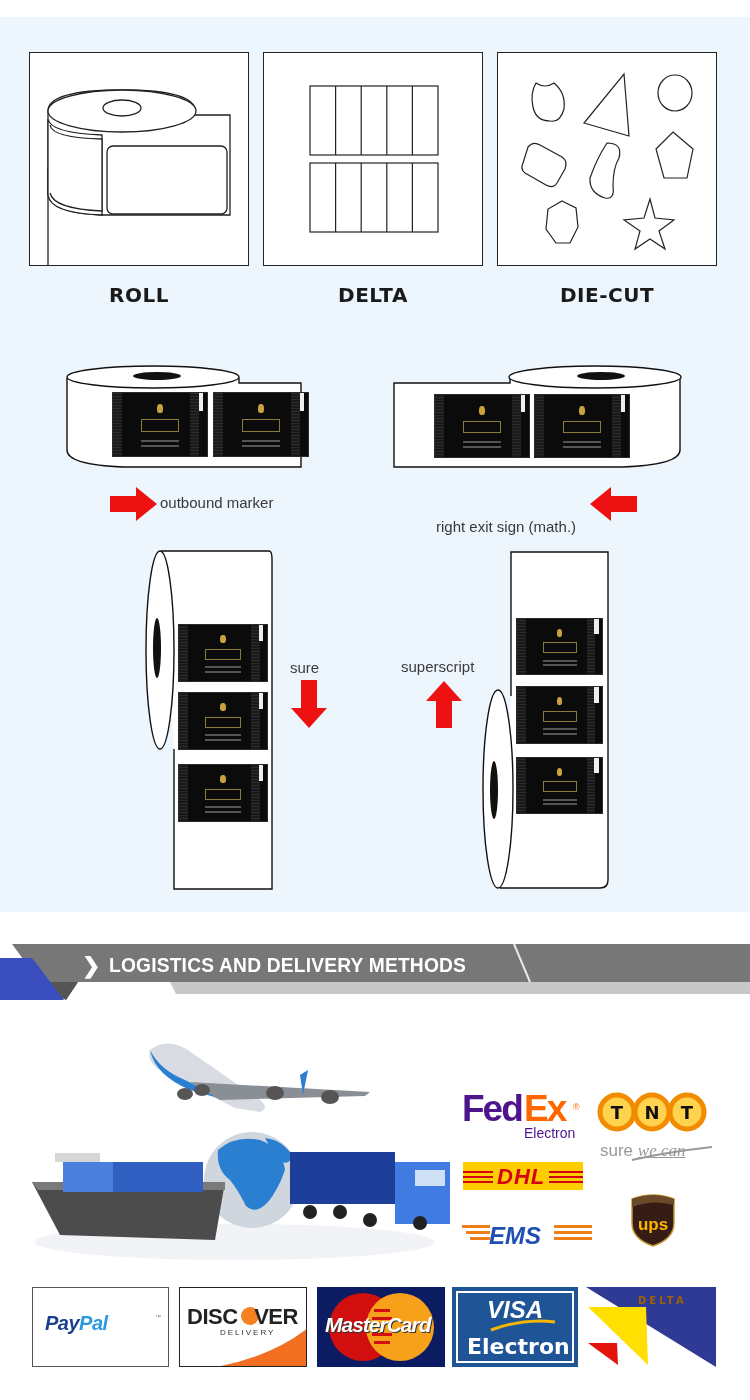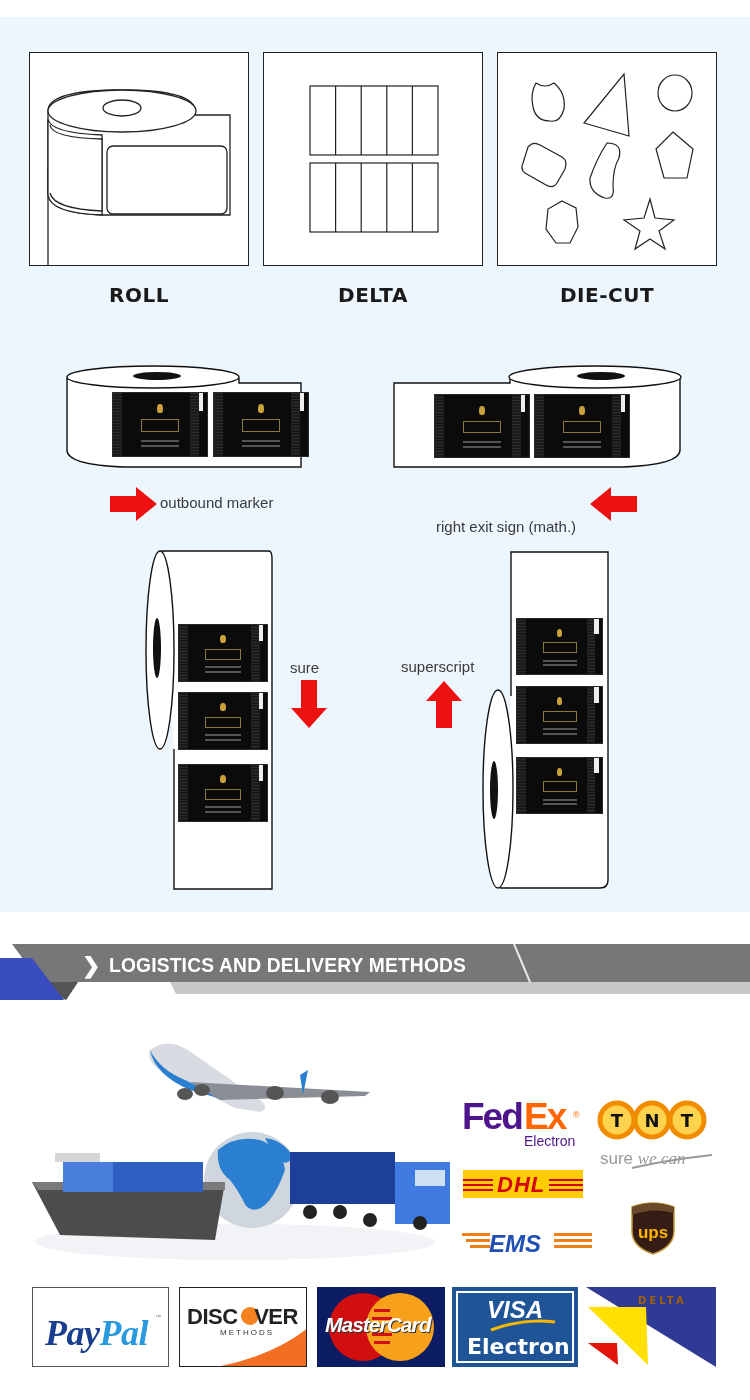--- a/index.html
+++ b/index.html
@@ -22,21 +22,21 @@
   .lbl .tab { position: absolute; right: 4%; top: 0; width: 5%; height: 28%; background: #eee; }
   .lbl .txt { position: absolute; left: 30%; width: 40%; height: 2px; background: #555; }
   .lbl .side { position: absolute; top: 0; bottom: 0; width: 10%; background: repeating-linear-gradient(0deg,#1a1a1a 0 2px,#2b2b2b 2px 3px); }
 
   .banner { position: absolute; left: 0; top: 942px; width: 750px; height: 60px; }
   .banner-title { position: absolute; left: 109px; top: 954px; font-family: "Liberation Sans", sans-serif; font-weight: bold; font-size: 20px; color: #fff; letter-spacing: 0.2px; transform: scaleX(0.96); transform-origin: left; }
   .chev { position: absolute; left: 82px; top: 953px; font-weight: bold; font-size: 22px; color: #fff; }
 
   .logistics-art { position: absolute; left: 20px; top: 1030px; width: 430px; height: 240px; }
 
-  .carrier { position: absolute; margin-top: 8px; }
+  .carrier { position: absolute; }
   .pay { position: absolute; top: 1287px; height: 80px; }
 </style>
 </head>
 <body>
 
 <div class="top-panel"></div>
 
 <div class="type-box" style="left:29px;">
   <svg width="218" height="212" viewBox="0 0 218 212">
     <g fill="#fff" stroke="#222" stroke-width="1.3">
@@ -292,21 +292,21 @@
         <circle cx="55" cy="20" r="17"></circle>
         <circle cx="90" cy="20" r="17"></circle>
     </g>
     <g fill="#111" font-family="DejaVu Sans, sans-serif" font-weight="bold" font-size="18" text-anchor="middle">
       <text x="20" y="27">T</text>
         <text x="55" y="27">N</text>
         <text x="90" y="27">T</text>
     </g>
     <path d="M35 68 Q70 60 115 55" stroke="#999" stroke-width="2" fill="none"></path>
   </svg>
-  <span style="position:absolute; left:3px; top:49px; font-size:17px; color:#999;">sure <i style="font-family:'Liberation Serif',serif;">we can</i></span>
+  <span style="position:absolute; left:3px; top:49px; font-size:17px; color:#999;">sure <i style="font-family:'Liberation Serif',serif;text-decoration:underline;">we can</i></span>
 </div>
 
 <div class="carrier" style="left:463px; top:1162px; width:120px; height:28px; background:#ffcc00;">
   <div style="position:absolute; left:0; top:9px; width:120px; height:2px; background:#d40511;"></div>
   <div style="position:absolute; left:0; top:14px; width:120px; height:2px; background:#d40511;"></div>
   <div style="position:absolute; left:0; top:19px; width:120px; height:2px; background:#d40511;"></div>
   <span style="position:absolute; left:30px; top:2px; padding:0 4px; background:#ffcc00; font-family:'Liberation Sans',sans-serif; font-weight:bold; font-style:italic; font-size:22px; color:#d40511; letter-spacing:1px;">DHL</span>
 </div>
 
 <div class="carrier" style="left:630px; top:1193px; width:46px; height:54px;">
@@ -321,31 +321,31 @@
   <div style="position:absolute; left:0; top:3px; width:28px; height:3px; background:#f07f1a;"></div>
   <div style="position:absolute; left:4px; top:9px; width:24px; height:3px; background:#f07f1a;"></div>
   <div style="position:absolute; left:8px; top:15px; width:20px; height:3px; background:#f07f1a;"></div>
   <span style="position:absolute; left:27px; top:0; font-family:'Liberation Sans',sans-serif; font-weight:bold; font-style:italic; font-size:24px; color:#1f4fb4;">EMS</span>
   <div style="position:absolute; left:92px; top:3px; width:38px; height:3px; background:#f07f1a;"></div>
   <div style="position:absolute; left:92px; top:9px; width:38px; height:3px; background:#f07f1a;"></div>
   <div style="position:absolute; left:92px; top:15px; width:38px; height:3px; background:#f07f1a;"></div>
 </div>
 
 <div class="pay" style="left:32px; width:137px; background:#fff; border:1px solid #555;">
-  <span style="position:absolute; left:12px; top:24px; font-family:Liberation Serif, serif; font-weight:bold; font-style:italic; font-size:36px; letter-spacing:-0.5px;"><span style="color:#1a3f8f;">Pay</span><span style="color:#2a9ae0;">Pal</span></span>
+  <span style="position:absolute; left:12px; top:24px; font-family:Liberation Sans, sans-serif; font-weight:bold; font-style:italic; font-size:20px; letter-spacing:-0.5px;"><span style="color:#1a3f8f;">Pay</span><span style="color:#2a9ae0;">Pal</span></span>
   <span style="position:absolute; left:122px; top:26px; font-size:6px; color:#777;">™</span>
 </div>
 
 <div class="pay" style="left:179px; width:128px; background:#fff; border:1px solid #222; overflow:hidden;">
   <svg width="128" height="80" viewBox="0 0 128 80" style="position:absolute;left:0;top:0;">
     <path d="M30 80 Q90 70 128 40 L128 80 Z" fill="#f26f21"></path>
     <circle cx="70" cy="28" r="9" fill="#f58220"></circle>
   </svg>
   <span style="position:absolute; left:7px; top:16px; font-family:'Liberation Sans',sans-serif; font-weight:bold; font-size:22px; color:#222; letter-spacing:-0.5px;">DISC<span style="color:transparent;">O</span>VER</span>
-  <span style="position:absolute; left:40px; top:40px; font-size:8px; color:#333; letter-spacing:2px;">METHODS</span>
+  <span style="position:absolute; left:40px; top:40px; font-size:8px; color:#333; letter-spacing:2px;">DELIVERY</span>
 </div>
 
 <div class="pay" style="left:317px; width:128px; background:#0b1c63;">
   <svg width="128" height="80" viewBox="0 0 128 80" style="position:absolute;left:0;top:0;">
     <circle cx="46" cy="40" r="34" fill="#d10f0f"></circle>
     <circle cx="83" cy="40" r="34" fill="#f7a11a"></circle>
     <rect x="57" y="22" width="16" height="3" fill="#d10f0f"></rect>
       <rect x="55" y="30" width="20" height="3" fill="#d10f0f"></rect>
     <rect x="55" y="46" width="20" height="3" fill="#d10f0f"></rect>
       <rect x="57" y="54" width="16" height="3" fill="#d10f0f"></rect>

